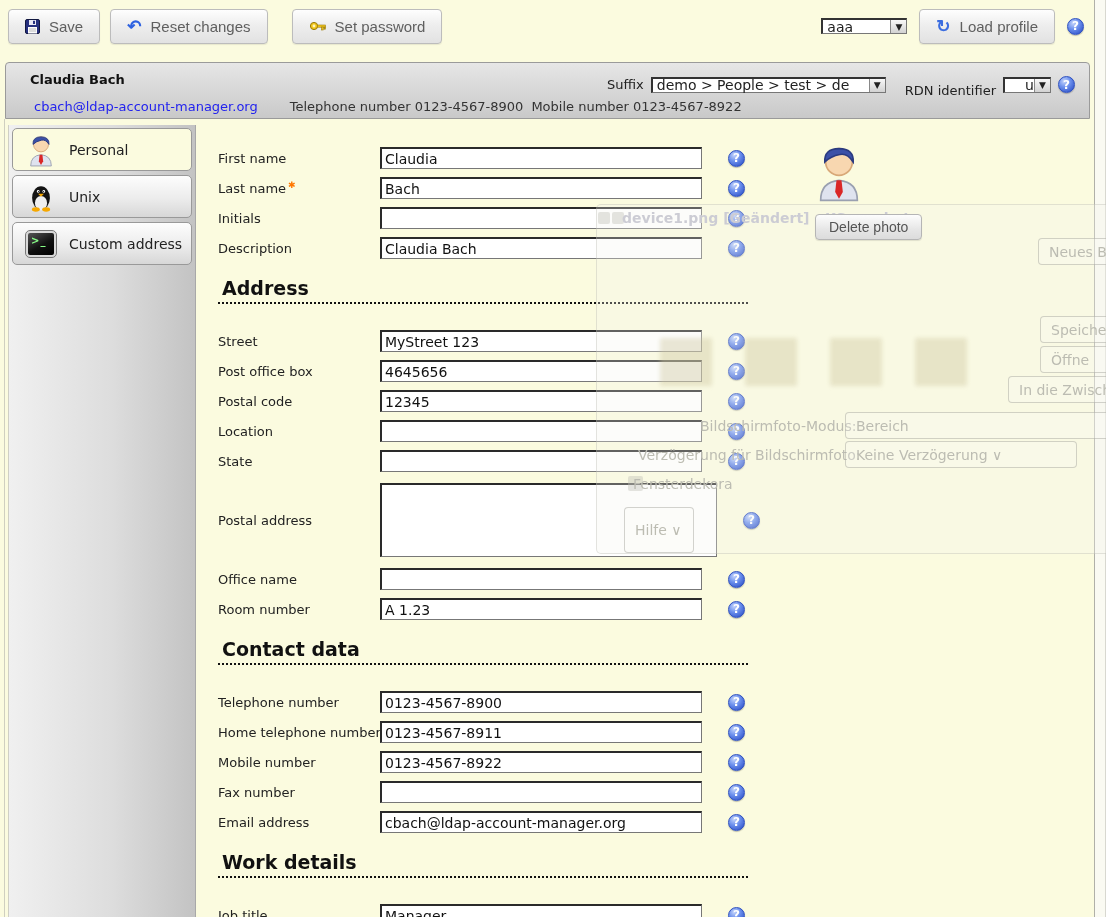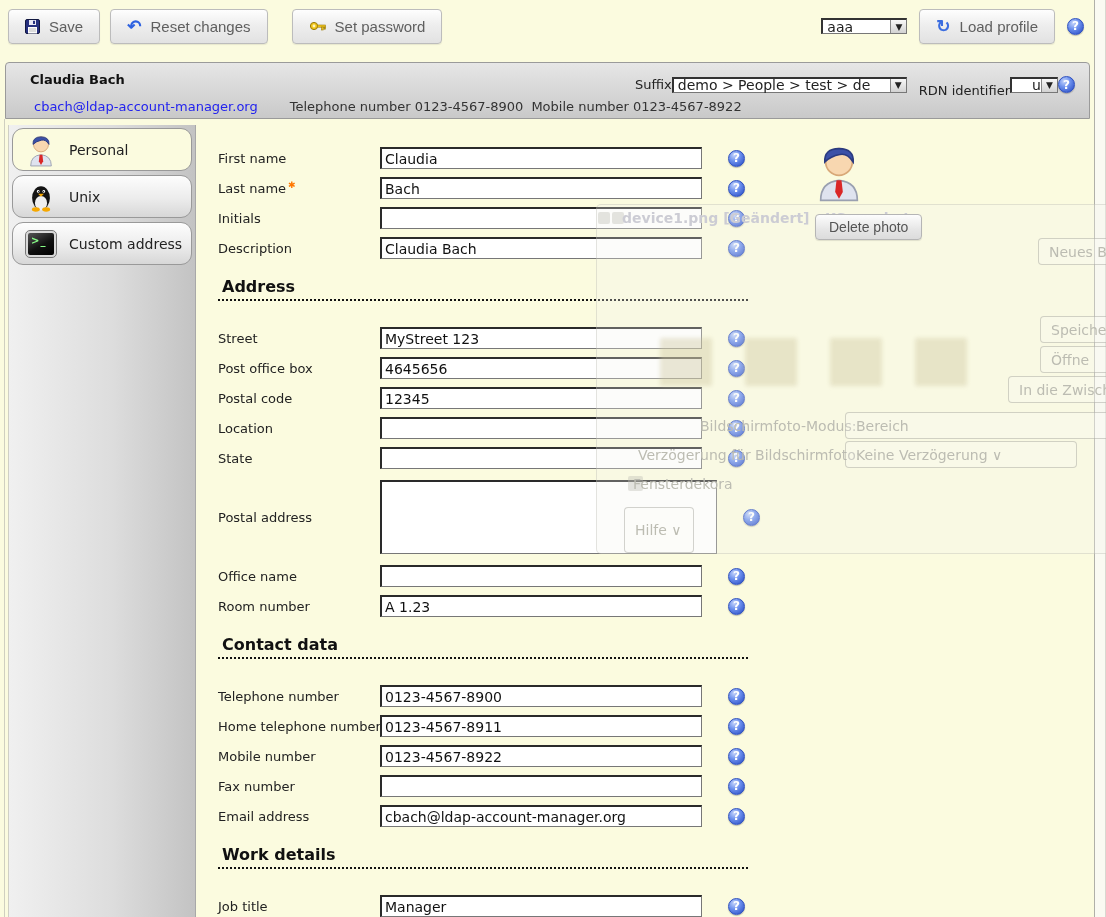--- a/index.html
+++ b/index.html
@@ -43,36 +43,36 @@
     display:inline-flex; align-items:center; justify-content:center;
     box-shadow:0 1px 1px rgba(0,0,0,.25); cursor:pointer;
   }
   
   .header {
     position:absolute; left:5px; top:62px; width:1085px; height:57px;
     background: linear-gradient(#e6e6e6, #c9c9c9);
     border:1px solid #9a9a9a; border-radius:4px 4px 0 0;
   }
   .hdr-title { position:absolute; left:24px; top:9px; font-weight:bold; font-size:13px; color:#111; }
-  .hdr-right { position:absolute; right:14px; top:8px; display:flex; align-items:center; font-size:13px; color:#222; }
+  .hdr-right { position:absolute; right:14px; top:8px; display:flex; align-items:center; gap:7px; font-size:13px; color:#222; }
   .sel-suffix { width:235px; }
   .sel-rdn { width:48px;padding-left:16px; }
   .hdr-row2 { position:absolute; left:28px; top:36px; display:flex; align-items:center; }
   .hdr-link { color:#2323ee; cursor:pointer; }
   .hdr-phone { margin-left:32px; color:#333; }
   .hdr-mobile { margin-left:8px; color:#333; }
   
   .sidebar {
     position:absolute; left:8px; top:125px; width:188px; bottom:0;
     background: linear-gradient(90deg, #f0f0f0 0%, #dddddd 55%, #c3c3c3 100%);
     border-left:1px solid #cfcfc5; border-right:1px solid #a8a8a8;
   }
   .tab {
     margin:3px 2px 4px 3px; width:180px; height:43px;
-    border:1px solid #999; border-radius:11px;
+    border:1px solid #999; border-radius:5px;
     display:flex; align-items:center; gap:13px; padding-left:13px;
     background: linear-gradient(#fdfdfd, #ececec 55%, #d7d7d7);
     font-size:14px; color:#222; cursor:pointer;
   }
   .tab.active { background:#fbfbdf; }
   .term-icon { width:30px; height:26px; position:relative; flex:none;
     background: linear-gradient(150deg,#555 0%, #111 55%, #000 100%);
     border:2px solid #d9d9d9; outline:1px solid #777; border-radius:4px;
     color:#8f8; font-size:10px; font-weight:bold; }
   .term-icon::before { content:">_"; position:absolute; left:3px; top:2px; letter-spacing:1px; }
@@ -85,21 +85,21 @@
     width:322px; height:22px; flex:none;
     border:1px solid #777; border-top:2px solid #2a2a2a; border-left:2px solid #2a2a2a;
     background:#fff; font:14px "DejaVu Sans", sans-serif; color:#111; padding:1px 3px;
   }
   textarea.finput { width:337px; height:74px; resize:none; }
   .frow .help { margin-left:26px; }
   .frow.tall { min-height:80px; }
   .section-h {
     margin:18px 0 26px 0; width:530px;
     border-bottom:2px dotted #111; padding:0 0 3px 4px;
-    font-weight:bold; font-size:16px; color:#111;
+    font-weight:bold; font-size:19px; color:#111;
   }
   
   .photo-box { position:absolute; left:812px; top:142px; z-index:6; }
   .delete-btn {
     position:absolute; left:815px; top:214px; z-index:6;
     height:26px; padding:0 13px; display:inline-flex; align-items:center;
     background: linear-gradient(#fdfdfd,#e6e6e6 60%, #dcdcdc);
     border:1px solid #b5b5b5; border-radius:4px;
     color:#555; font-size:14px; cursor:pointer; box-shadow:0 1px 1px rgba(0,0,0,.1);
   }

